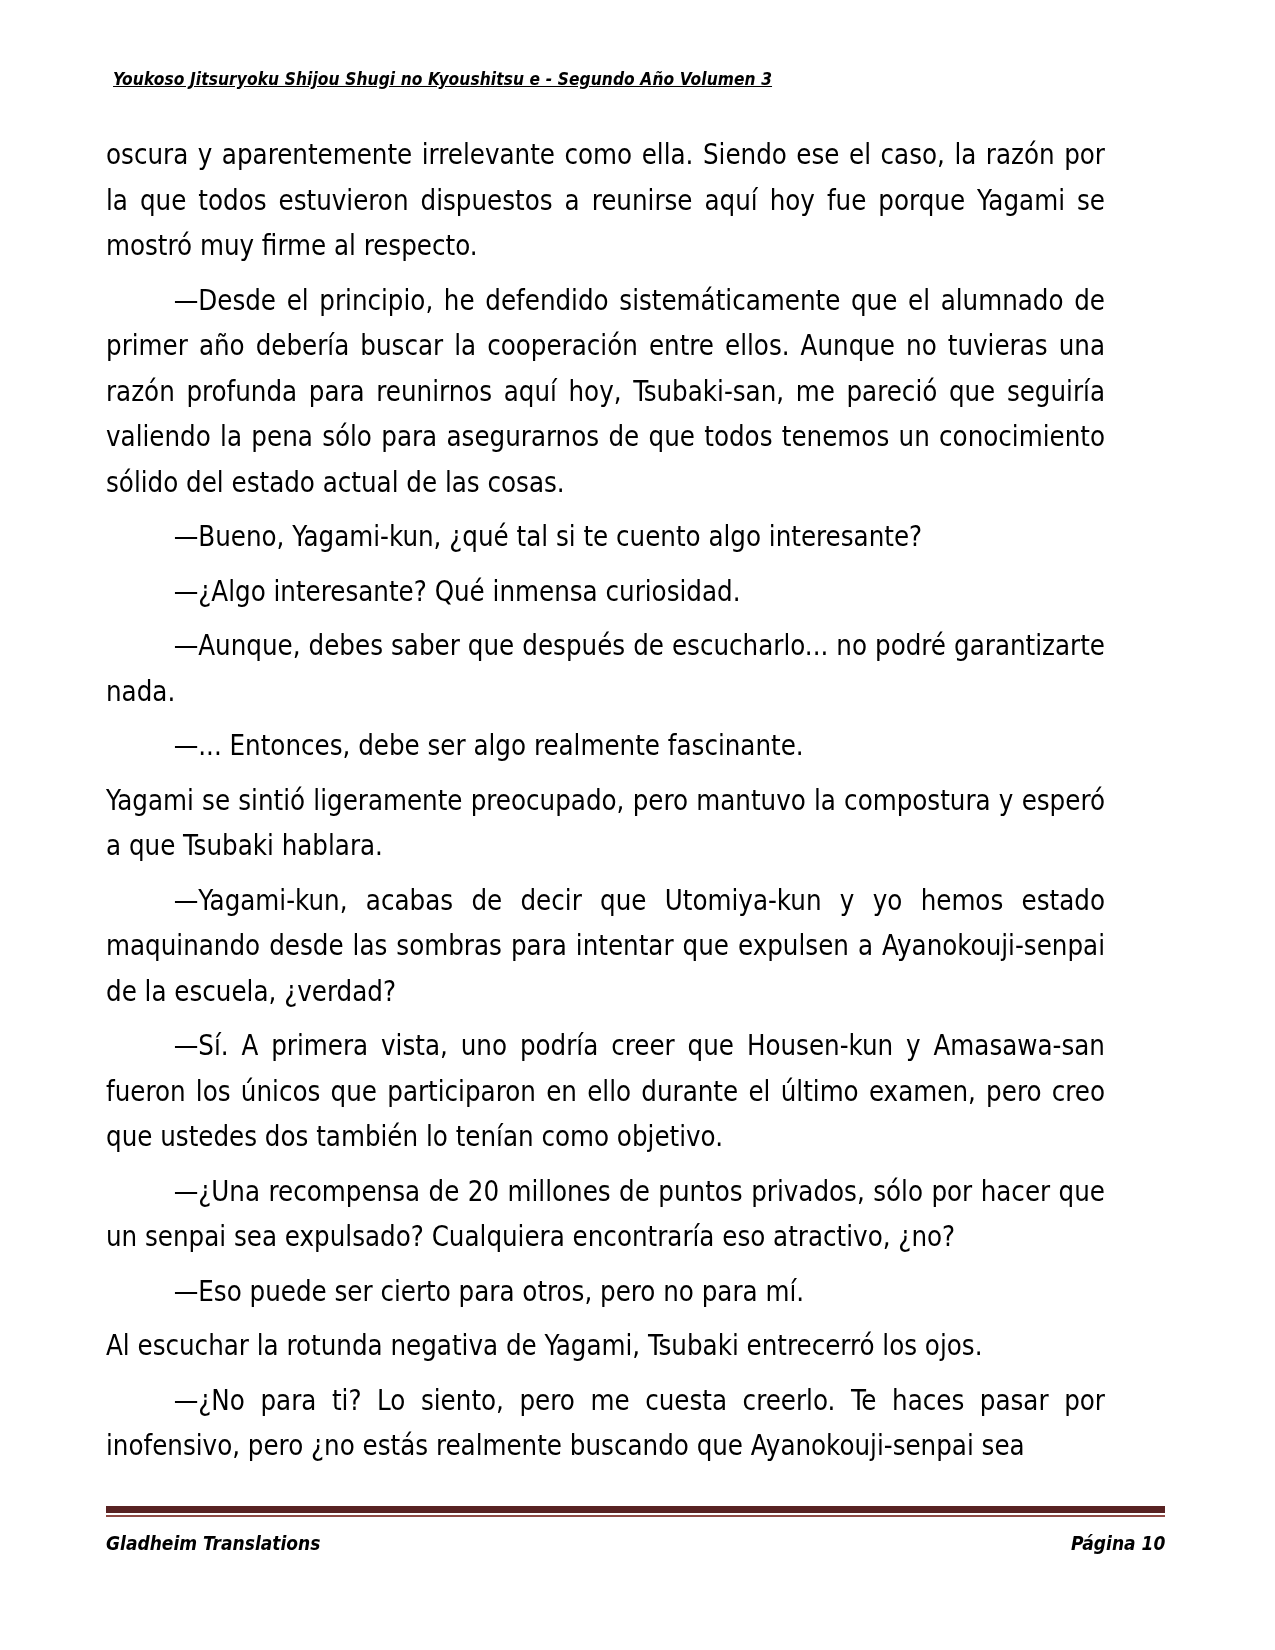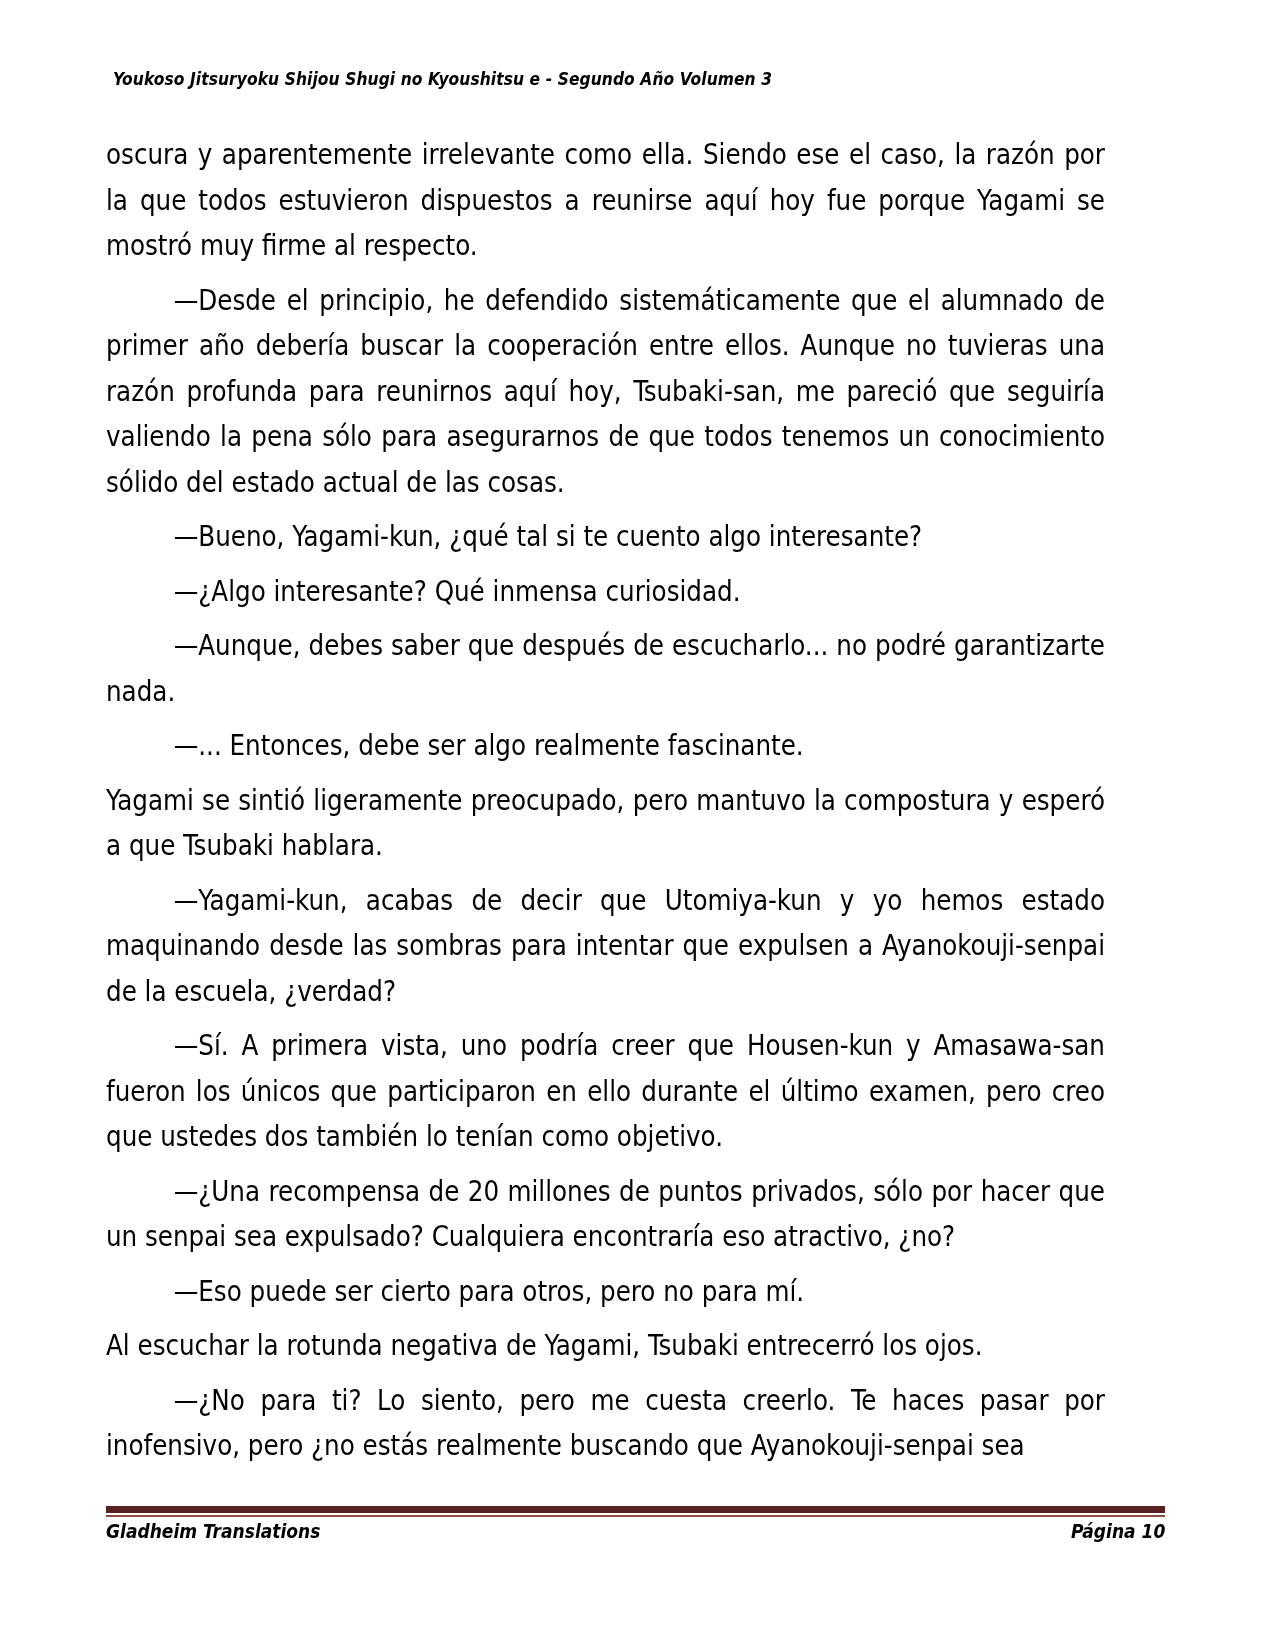--- a/index.html
+++ b/index.html
@@ -19,20 +19,21 @@
     overflow: hidden;
     box-sizing: border-box;
   }
 
   
   .header {
     position: absolute;
     top: 68px;
     left: 113px;
     width: 1050px;
+    text-decoration: underline;
   }
   .header-title {
     font-family: "DejaVu Sans Condensed", "Liberation Sans Narrow", "Liberation Sans", sans-serif;
     font-weight: bold;
     font-style: italic;
     font-size: 18.5px;
     letter-spacing: 0.1px;
     white-space: nowrap;
     color: #000000;
     transform: scaleX(0.93);
@@ -83,21 +84,21 @@
   }
   .footer-rule-thin {
     height: 2px;
     background: #8f4a44;
     width: 100%;
   }
   .footer-row {
     display: flex;
     justify-content: space-between;
     align-items: baseline;
-    margin-top: 2px;
+    margin-top: 14px;
   }
   .footer-left, .footer-right {
     font-family: "DejaVu Sans Condensed", "Liberation Sans Narrow", "Liberation Sans", sans-serif;
     font-weight: bold;
     font-style: italic;
     font-size: 20px;
     color: #000000;
     white-space: nowrap;
     transform: scaleX(0.95);
   }

